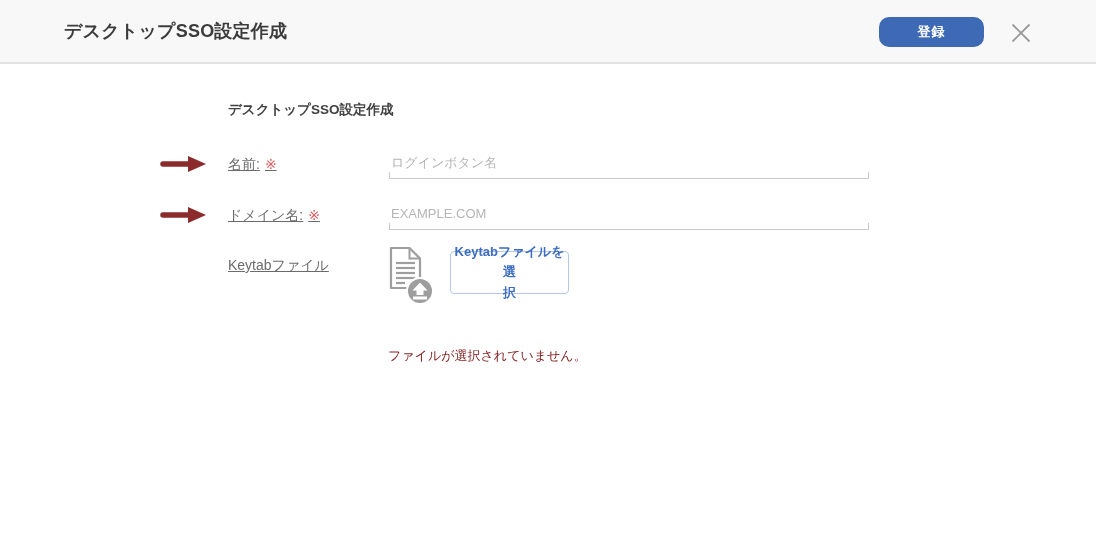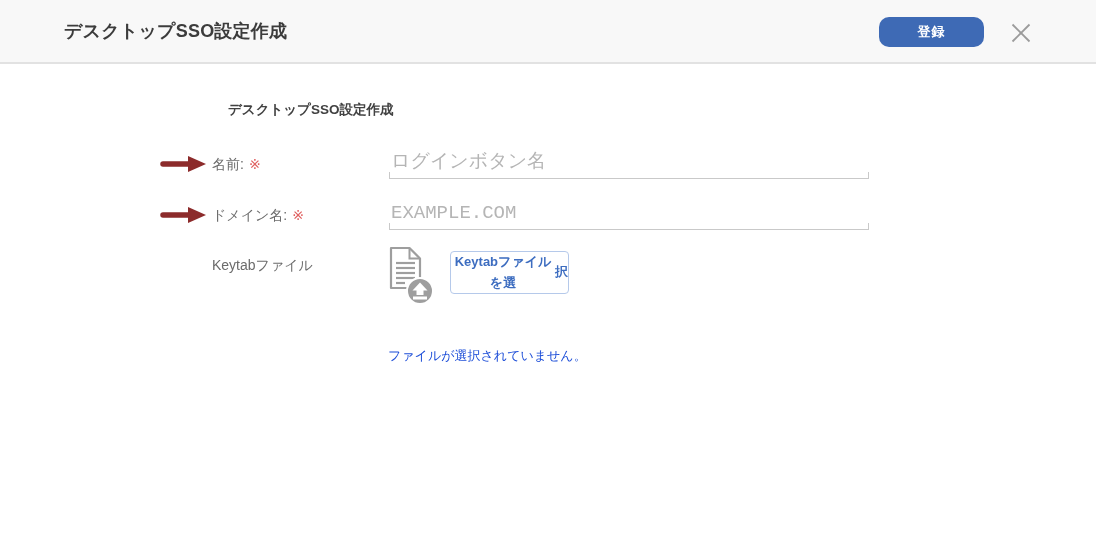--- a/index.html
+++ b/index.html
@@ -73,24 +73,25 @@
     font-size: 13.5px;
     font-weight: 600;
     color: #424242;
   }
   .arrow-icon { position: absolute; left: 160px; width: 47px; height: 18px; }
   .arrow-row-1 { top: 155px; }
   .arrow-row-2 { top: 206px; }
 
   .field-label {
     position: absolute;
-    left: 212px;
+    left: 228px;
     font-size: 14px;
     color: #6b6b6b;
     white-space: nowrap;
+    text-decoration: underline;
   }
   .label-row-1 { top: 156px; }
   .label-row-2 { top: 207px; }
   .label-row-3 { top: 257px; }
   .req { color: #e06060; margin-left: 5px; }
 
   .input-wrap {
     position: absolute;
     left: 389px;
     width: 480px;
@@ -108,22 +109,22 @@
   .input-wrap::before { left: 0; }
   .input-wrap::after { right: 0; }
   .input-row-1 { top: 150px; }
   .input-row-2 { top: 201px; }
   .line-input {
     width: 100%;
     height: 100%;
     border: none;
     outline: none;
     background: transparent;
-    font-family: Liberation Mono, monospace;
-    font-size: 19px;
+    font-family: Liberation Sans, sans-serif;
+    font-size: 13px;
     color: #555555;
     padding: 0 2px 4px 2px;
   }
   .line-input::placeholder { color: #b5b5b5; opacity: 1; }
 
   .upload-icon-box {
     position: absolute;
     left: 389px;
     top: 246px;
     width: 46px;
@@ -137,31 +138,32 @@
     height: 43px;
     background: #ffffff;
     border: 1px solid #b5c9ea;
     border-radius: 4px;
     color: #3d6dc0;
     font-family: "Liberation Sans", "DejaVu Sans", sans-serif;
     font-size: 13px;
     font-weight: bold;
     line-height: 1.55;
     display: flex;
+    flex-direction: column;
     align-items: center;
     justify-content: center;
     cursor: pointer;
     padding: 0;
   }
   .file-status {
     position: absolute;
     left: 388px;
     top: 347px;
     font-size: 13px;
-    color: #1d4ed8;
+    color: #7f1d1d;
   }
 </style>
 </head>
 <body>
 
 <div class="screen">
 
   <header class="topbar">
     <h1 class="dialog-title">デスクトップSSO設定作成</h1>
     <button class="register-btn">登録</button>

